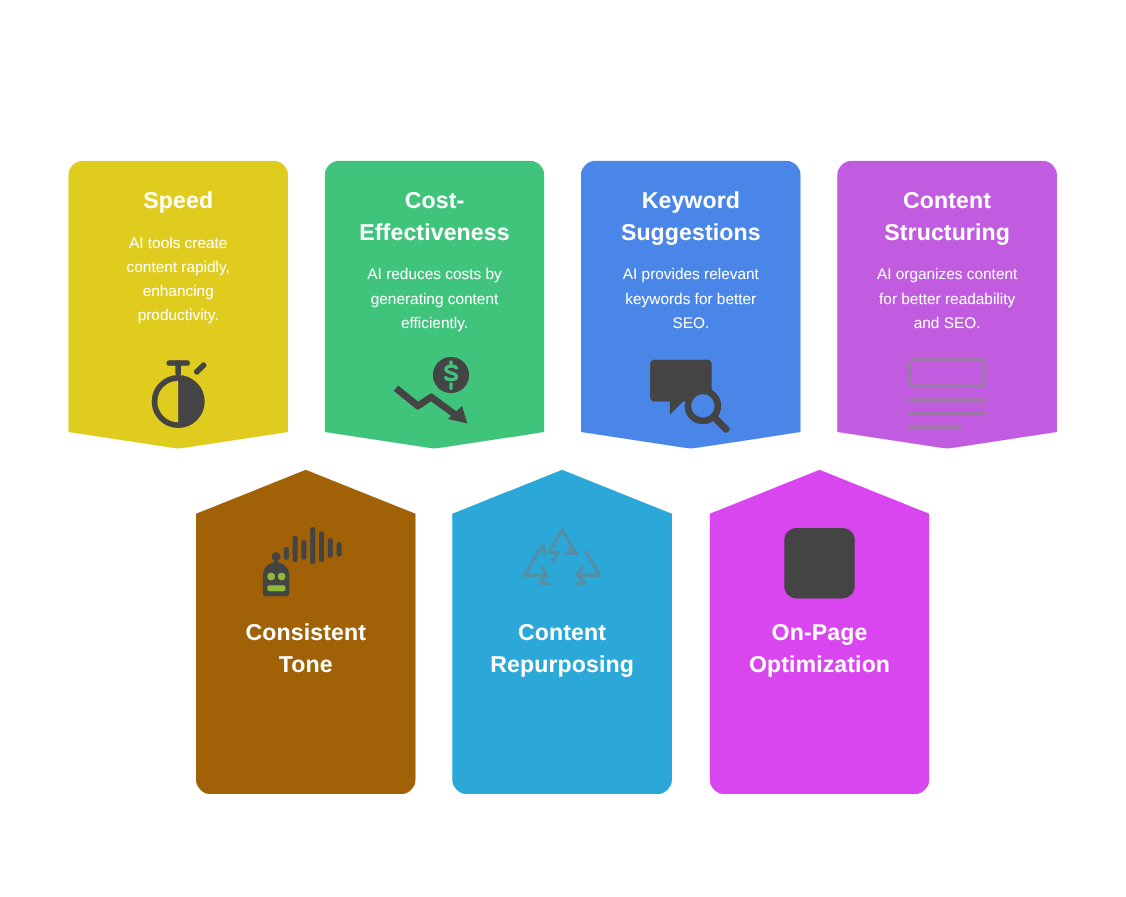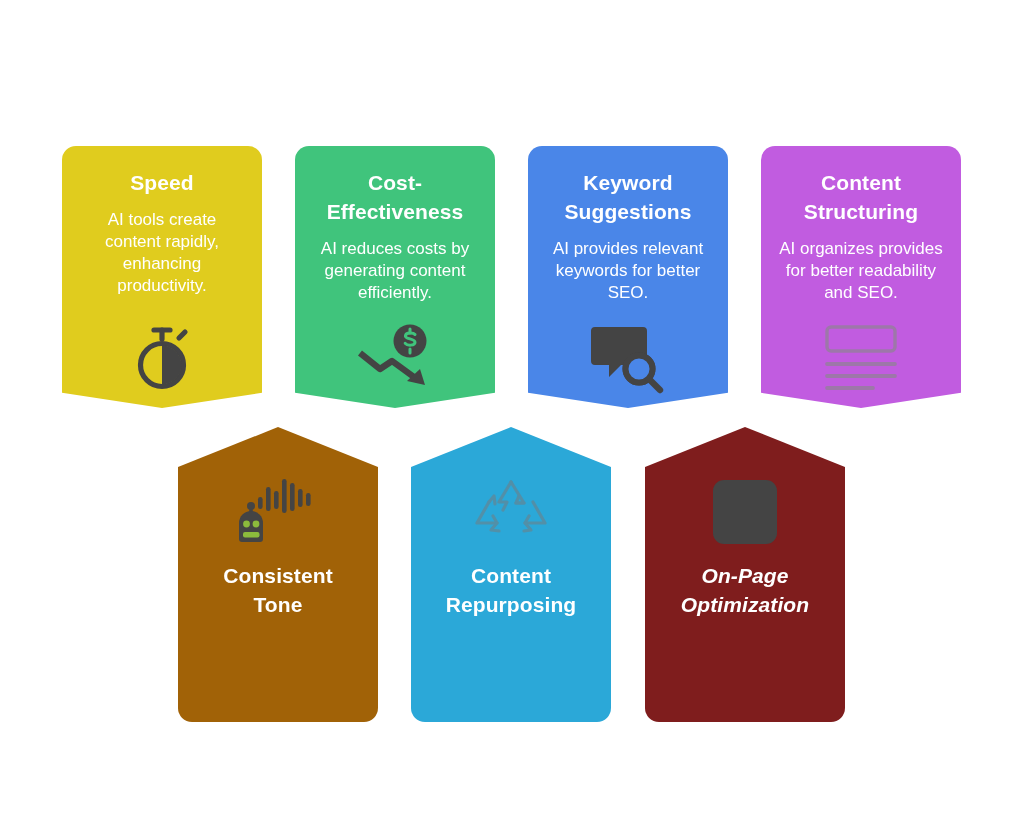--- a/index.html
+++ b/index.html
@@ -71,21 +71,21 @@
   .card-title {
     font-size: 21px;
     font-weight: bold;
     line-height: 29px;
     letter-spacing: 0.1px;
     margin: 0;
     color: #ffffff;
     white-space: pre-line;
   }
   .card-desc {
-    font-size: 17px;
+    font-size: 14px;
     font-weight: normal;
     line-height: 22px;
     margin: 0;
     color: #ffffff;
     white-space: pre-line;
   }
 
   .top .card-title { margin-bottom: 12px; }
   .top .card-desc  { margin-bottom: 0; }
   .top .icon-wrap {
@@ -168,21 +168,21 @@
         <circle cx="50" cy="48" r="13.5" fill="#4a86e8"></circle>
         <circle cx="50" cy="48" r="13.5" fill="none" stroke="#444444" stroke-width="6"></circle>
         <line x1="60" y1="58" x2="71" y2="69" stroke="#444444" stroke-width="6.4" stroke-linecap="round"></line>
       </svg>
     </div>
   </div>
 
   <div class="card top col-t4" style="background: rgb(193, 92, 224);">
     <div class="card-title">Content
 Structuring</div>
-    <div class="card-desc">AI organizes provides
+    <div class="card-desc">AI organizes content
 for better readability
 and SEO.</div>
     <div class="icon-wrap">
       <svg width="80" height="70" viewBox="0 0 80 70" aria-hidden="true" opacity="0.62">
         <rect x="6" y="4" width="68" height="24" rx="4" ry="4" fill="none" stroke="#888888" stroke-width="3.4"></rect>
         <line x1="6" y1="41" x2="74" y2="41" stroke="#888888" stroke-width="3.8" stroke-linecap="round"></line>
         <line x1="6" y1="53" x2="74" y2="53" stroke="#888888" stroke-width="3.8" stroke-linecap="round"></line>
         <line x1="6" y1="65" x2="52" y2="65" stroke="#888888" stroke-width="3.8" stroke-linecap="round"></line>
       </svg>
     </div>
@@ -224,21 +224,21 @@
           <path d="M64 26 L76 47 L56 47 L60 40"></path>
           <path d="M56 47 L62 54 L55 55"></path>
           <path d="M28 47 L22 54 L30 55"></path>
         </g>
       </svg>
     </div>
     <div class="card-title">Content
 Repurposing</div>
   </div>
 
-  <div class="card bottom col-b3" style="background: #7f1d1d; font-style: italic;">
+  <div class="card bottom col-b3" style="background: #d946ef;">
     <div class="icon-wrap">
       <svg width="70" height="70" viewBox="0 0 70 70" aria-hidden="true">
         <rect x="3" y="3" width="64" height="64" rx="11" ry="11" fill="#444444"></rect>
       </svg>
     </div>
     <div class="card-title">On-Page
 Optimization</div>
   </div>
 
 </div>

